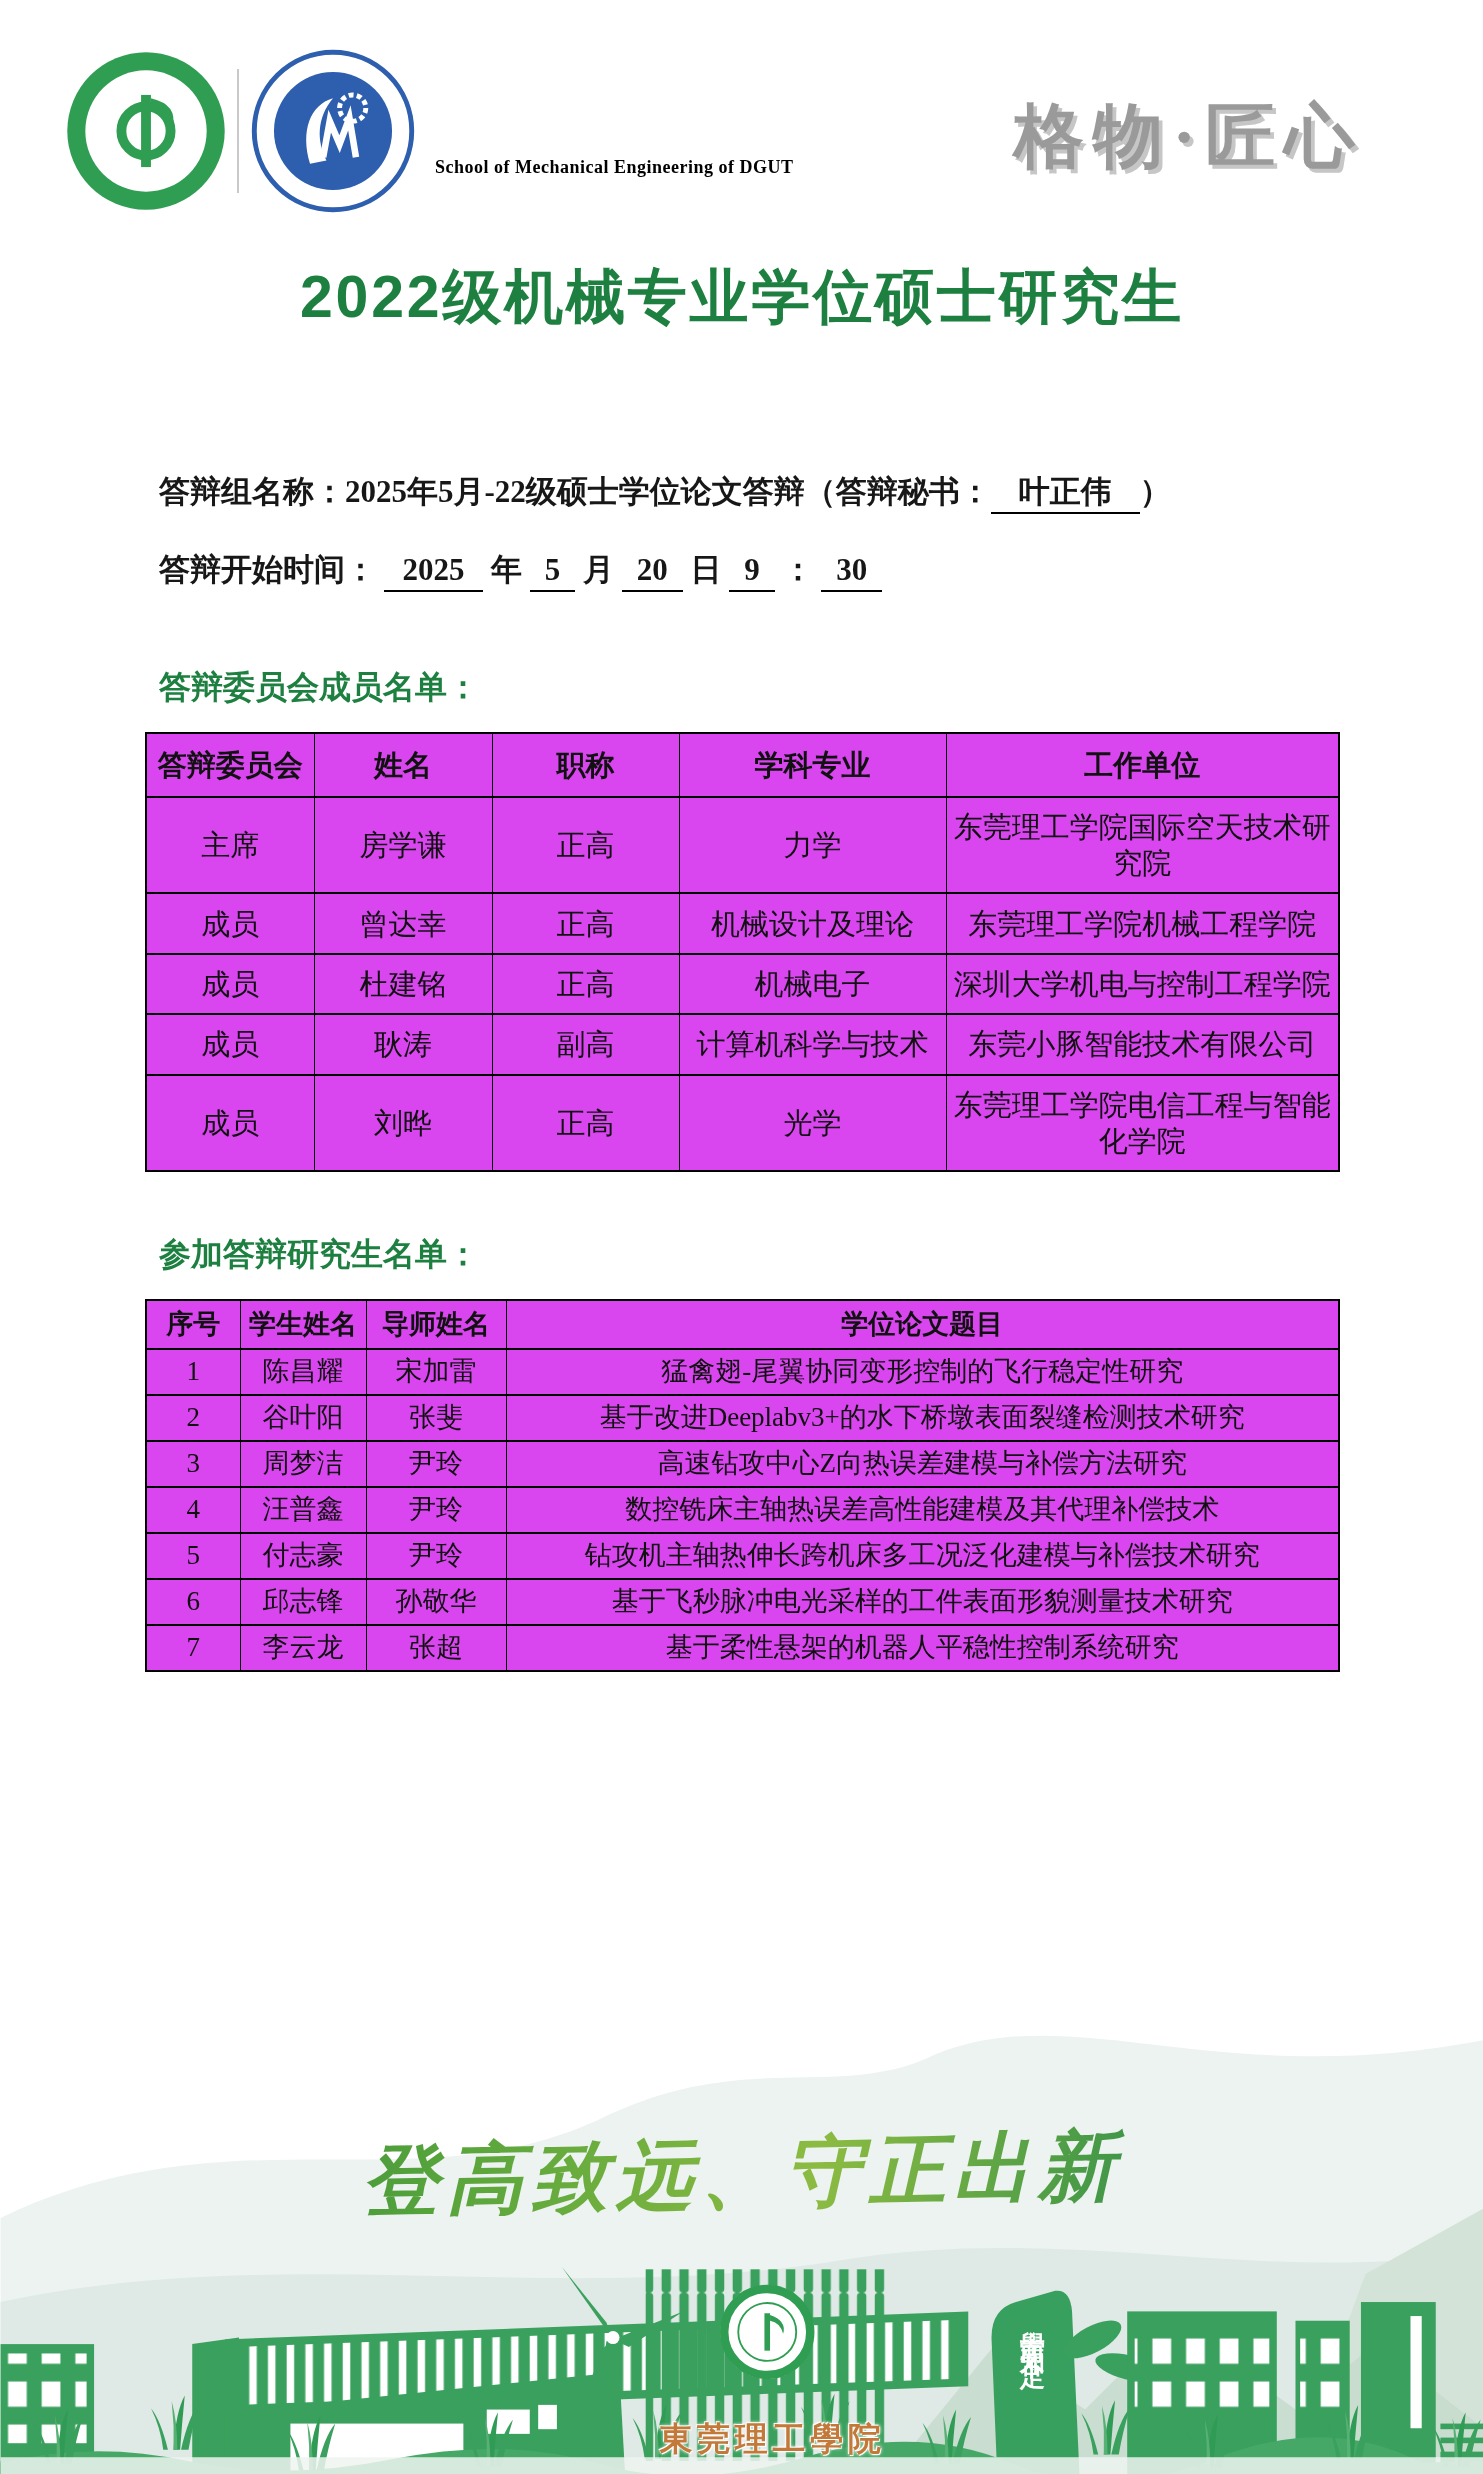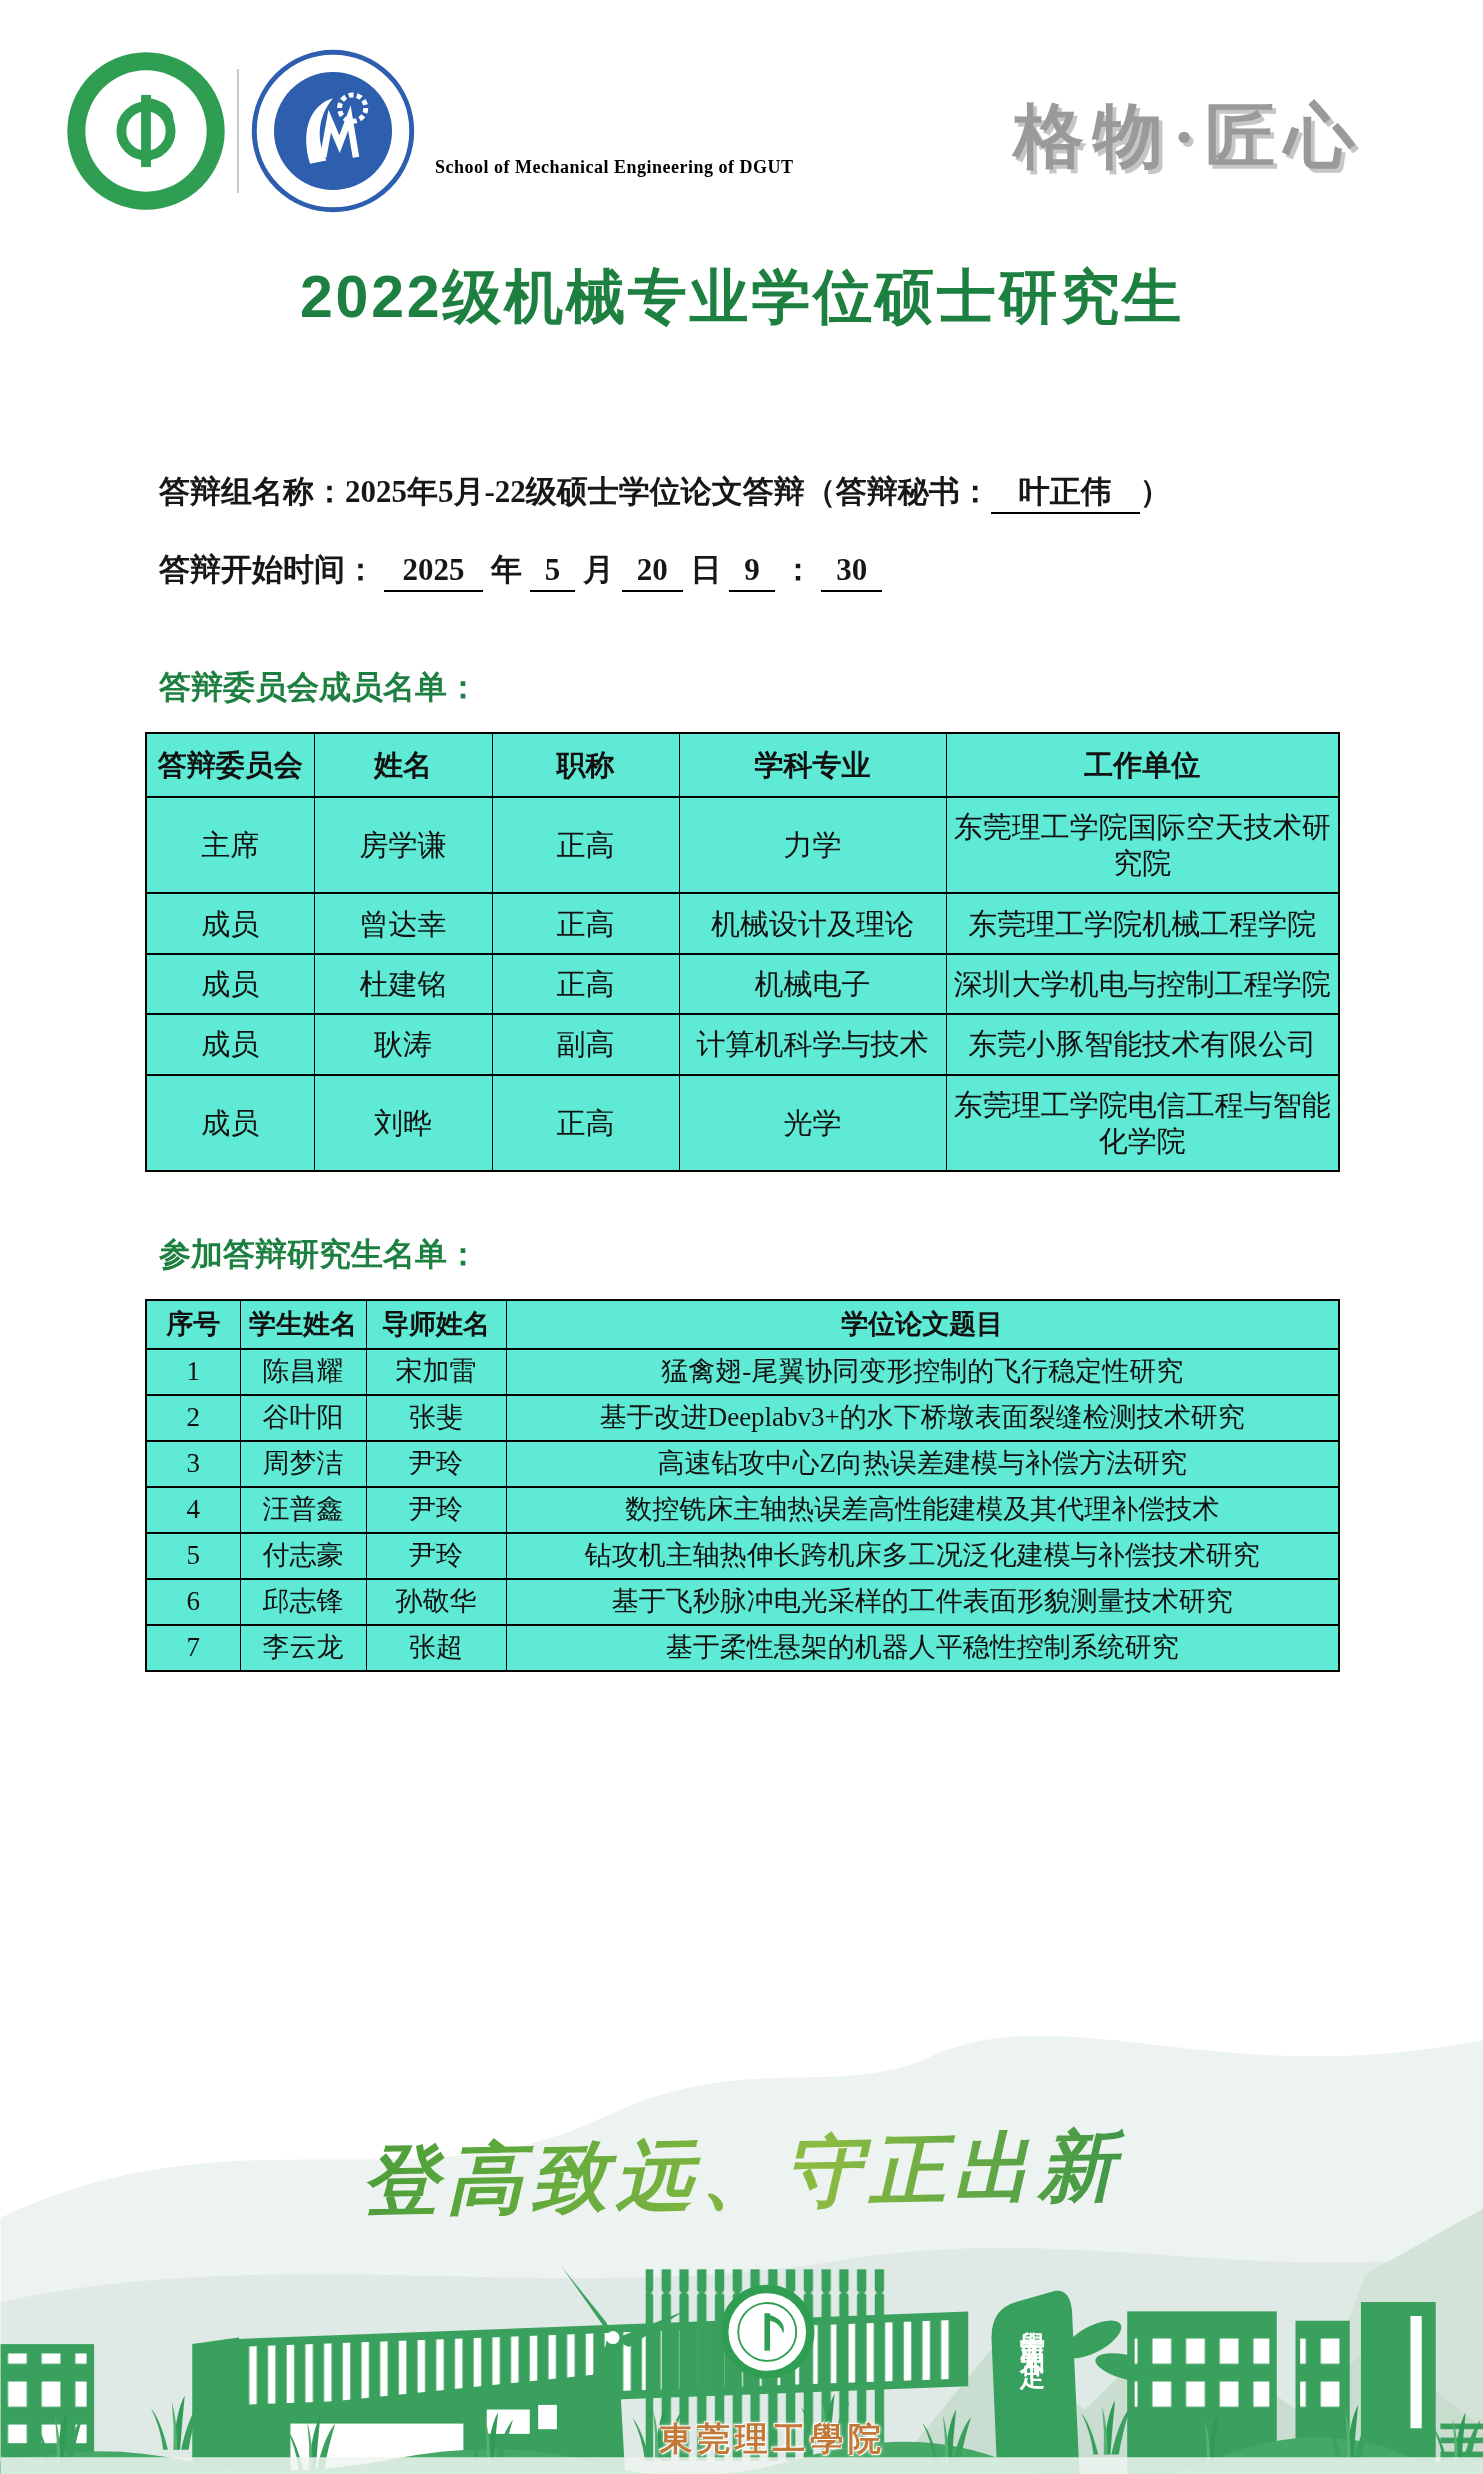--- a/index.html
+++ b/index.html
@@ -29,21 +29,21 @@
   .u-year{padding:0 18.7px;margin-top:12px;}
   .u-num{padding:0 15px;}
   .u-loc{padding:0 20.6px;}
 
   .section-heading{position:absolute;left:159px;font-size:32px;font-weight:bold;}
   .heading-committee{top:666px;}
   .heading-students{top:1233px;}
 
   
   .doc-table{position:absolute;left:145px;border-collapse:collapse;table-layout:fixed;
-             width:1193px;background:#5eead4;}
+             width:1193px;background:#d946ef;}
   .doc-table th,.doc-table td{border:1.9px solid #000;border-top-width:2.8px;border-bottom-width:2.8px;
              text-align:center;vertical-align:middle;word-break:break-all;}
   .doc-table{border:2.8px solid #000;}
   .committee-table{top:732px;}
   .committee-table th{font-size:29px;font-weight:bold;padding:13px 5.6px;line-height:36px;}
   .committee-table td{font-size:29px;padding:11.2px 5.6px;line-height:36px;}
   .students-table{top:1299px;}
   .students-table th{font-size:27px;font-weight:bold;padding:9.4px 5.6px;line-height:28px;margin-left:12px;}
   .students-table td{font-size:27px;padding:7.5px 5.6px;line-height:29px;}
 

